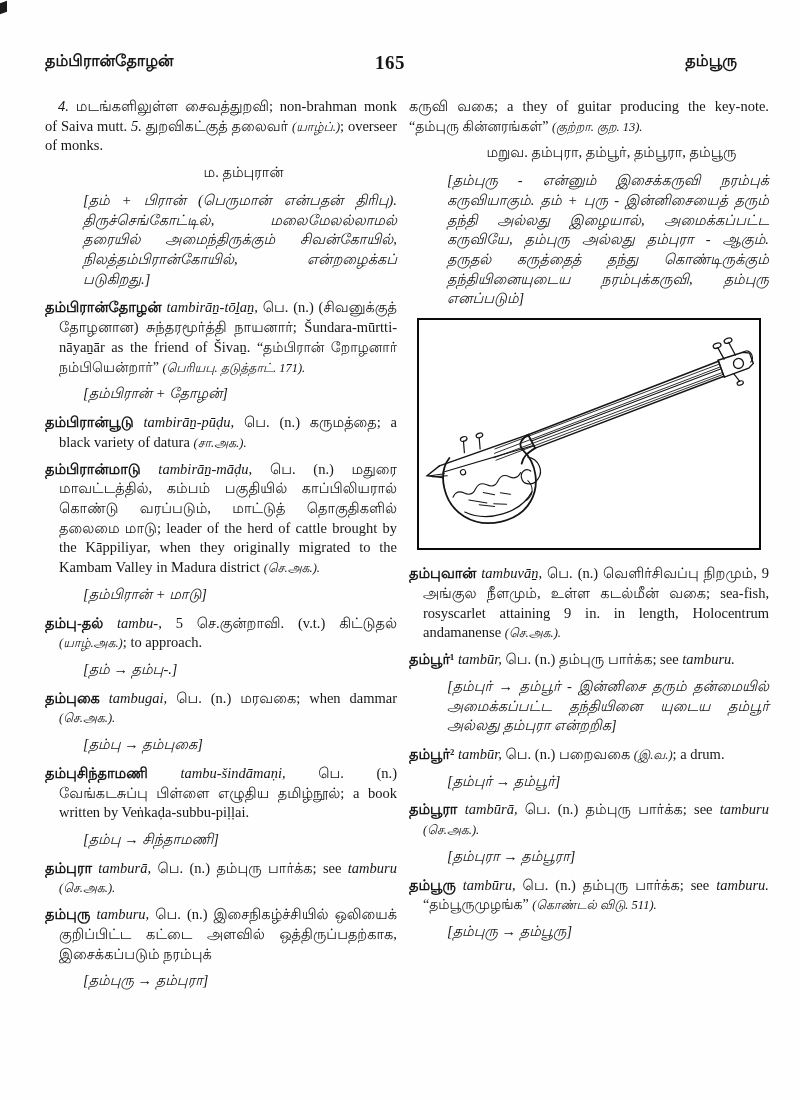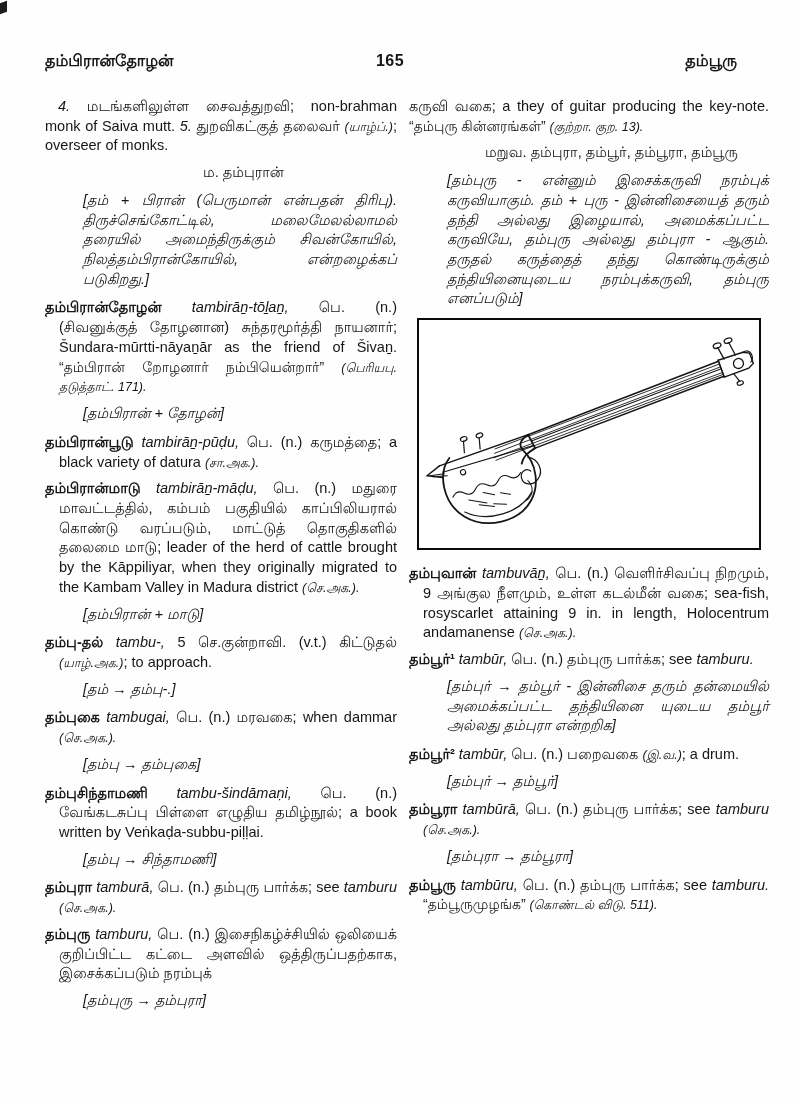--- a/index.html
+++ b/index.html
@@ -2,30 +2,30 @@
 <html><head>
 <meta charset="utf-8">
 <style>
   html,body{margin:0;padding:0;background:#777;}
   .page{
     position:relative;
     width:800px;height:1100px;
     margin:0 auto;
     background:#fefefe;
     color:#161616;
-    font-family:Liberation Sans, sans-serif;
+    font-family:Liberation Serif, serif;
     overflow:hidden;
   }
   .scan-speck{position:absolute;left:0;top:2px;width:7px;height:11px;background:#1c1c1c;transform:skewY(-20deg);}
   .header-row{
     position:absolute;top:52px;left:45px;width:712px;height:22px;
     font-weight:bold;font-size:16px;
   }
   .head-left{position:absolute;left:0;top:0;}
-  .head-center{position:absolute;left:0;right:22px;text-align:center;top:0;font-size:16px;letter-spacing:.5px;}
+  .head-center{position:absolute;left:0;right:22px;text-align:center;top:0;font-size:19px;letter-spacing:.5px;}
   .head-right{position:absolute;right:20px;top:0;}
   .columns{
     position:absolute;top:97px;left:45px;width:732px;
     display:flex;gap:12px;
   }
   .col{font-size:14.5px;line-height:1.36;text-align:justify;}
   .col-left{width:352px;}
   .col-right{width:360px;}
   .para{margin:0 0 7px 0;}
   .entry{padding-left:14px;text-indent:-14px;}
@@ -132,15 +132,16 @@
   </svg>
 </div>
         <div class="para entry"><span class="s-b">தம்புவான் </span><span class="s-i">tambuvāṉ, </span><span class="s-n">பெ. (n.) வெளிர்சிவப்பு நிறமும், 9 அங்குல நீளமும், உள்ள கடல்மீன் வகை; sea-fish, rosyscarlet attaining 9 in. in length, Holocentrum andamanense </span><span class="s-c">(செ.அக.).</span></div>
         <div class="para entry"><span class="s-b">தம்பூர்¹ </span><span class="s-i">tambūr, </span><span class="s-n">பெ. (n.) தம்புரு பார்க்க; see </span><span class="s-i">tamburu.</span></div>
         <div class="para etym"><span class="s-n">[தம்புர் → தம்பூர் - இன்னிசை தரும் தன்மையில் அமைக்கப்பட்ட தந்தியினை யுடைய தம்பூர் அல்லது தம்புரா என்றறிக]</span></div>
         <div class="para entry"><span class="s-b">தம்பூர்² </span><span class="s-i">tambūr, </span><span class="s-n">பெ. (n.) பறைவகை </span><span class="s-c">(இ.வ.)</span><span class="s-n">; a drum.</span></div>
         <div class="para etym"><span class="s-n">[தம்புர் → தம்பூர்]</span></div>
         <div class="para entry"><span class="s-b">தம்பூரா </span><span class="s-i">tambūrā, </span><span class="s-n">பெ. (n.) தம்புரு பார்க்க; see </span><span class="s-i">tamburu </span><span class="s-c">(செ.அக.).</span></div>
         <div class="para etym"><span class="s-n">[தம்புரா → தம்பூரா]</span></div>
         <div class="para entry"><span class="s-b">தம்பூரு </span><span class="s-i">tambūru, </span><span class="s-n">பெ. (n.) தம்புரு பார்க்க; see </span><span class="s-i">tamburu. </span><span class="s-q">“தம்பூருமுழங்க” </span><span class="s-c">(கொண்டல் விடு. 511).</span></div>
+        <div class="para etym"><span class="s-n">[தம்புரு → தம்பூரு]</span></div>
       </div>
   </div>
 </div>
 
 </body></html>

